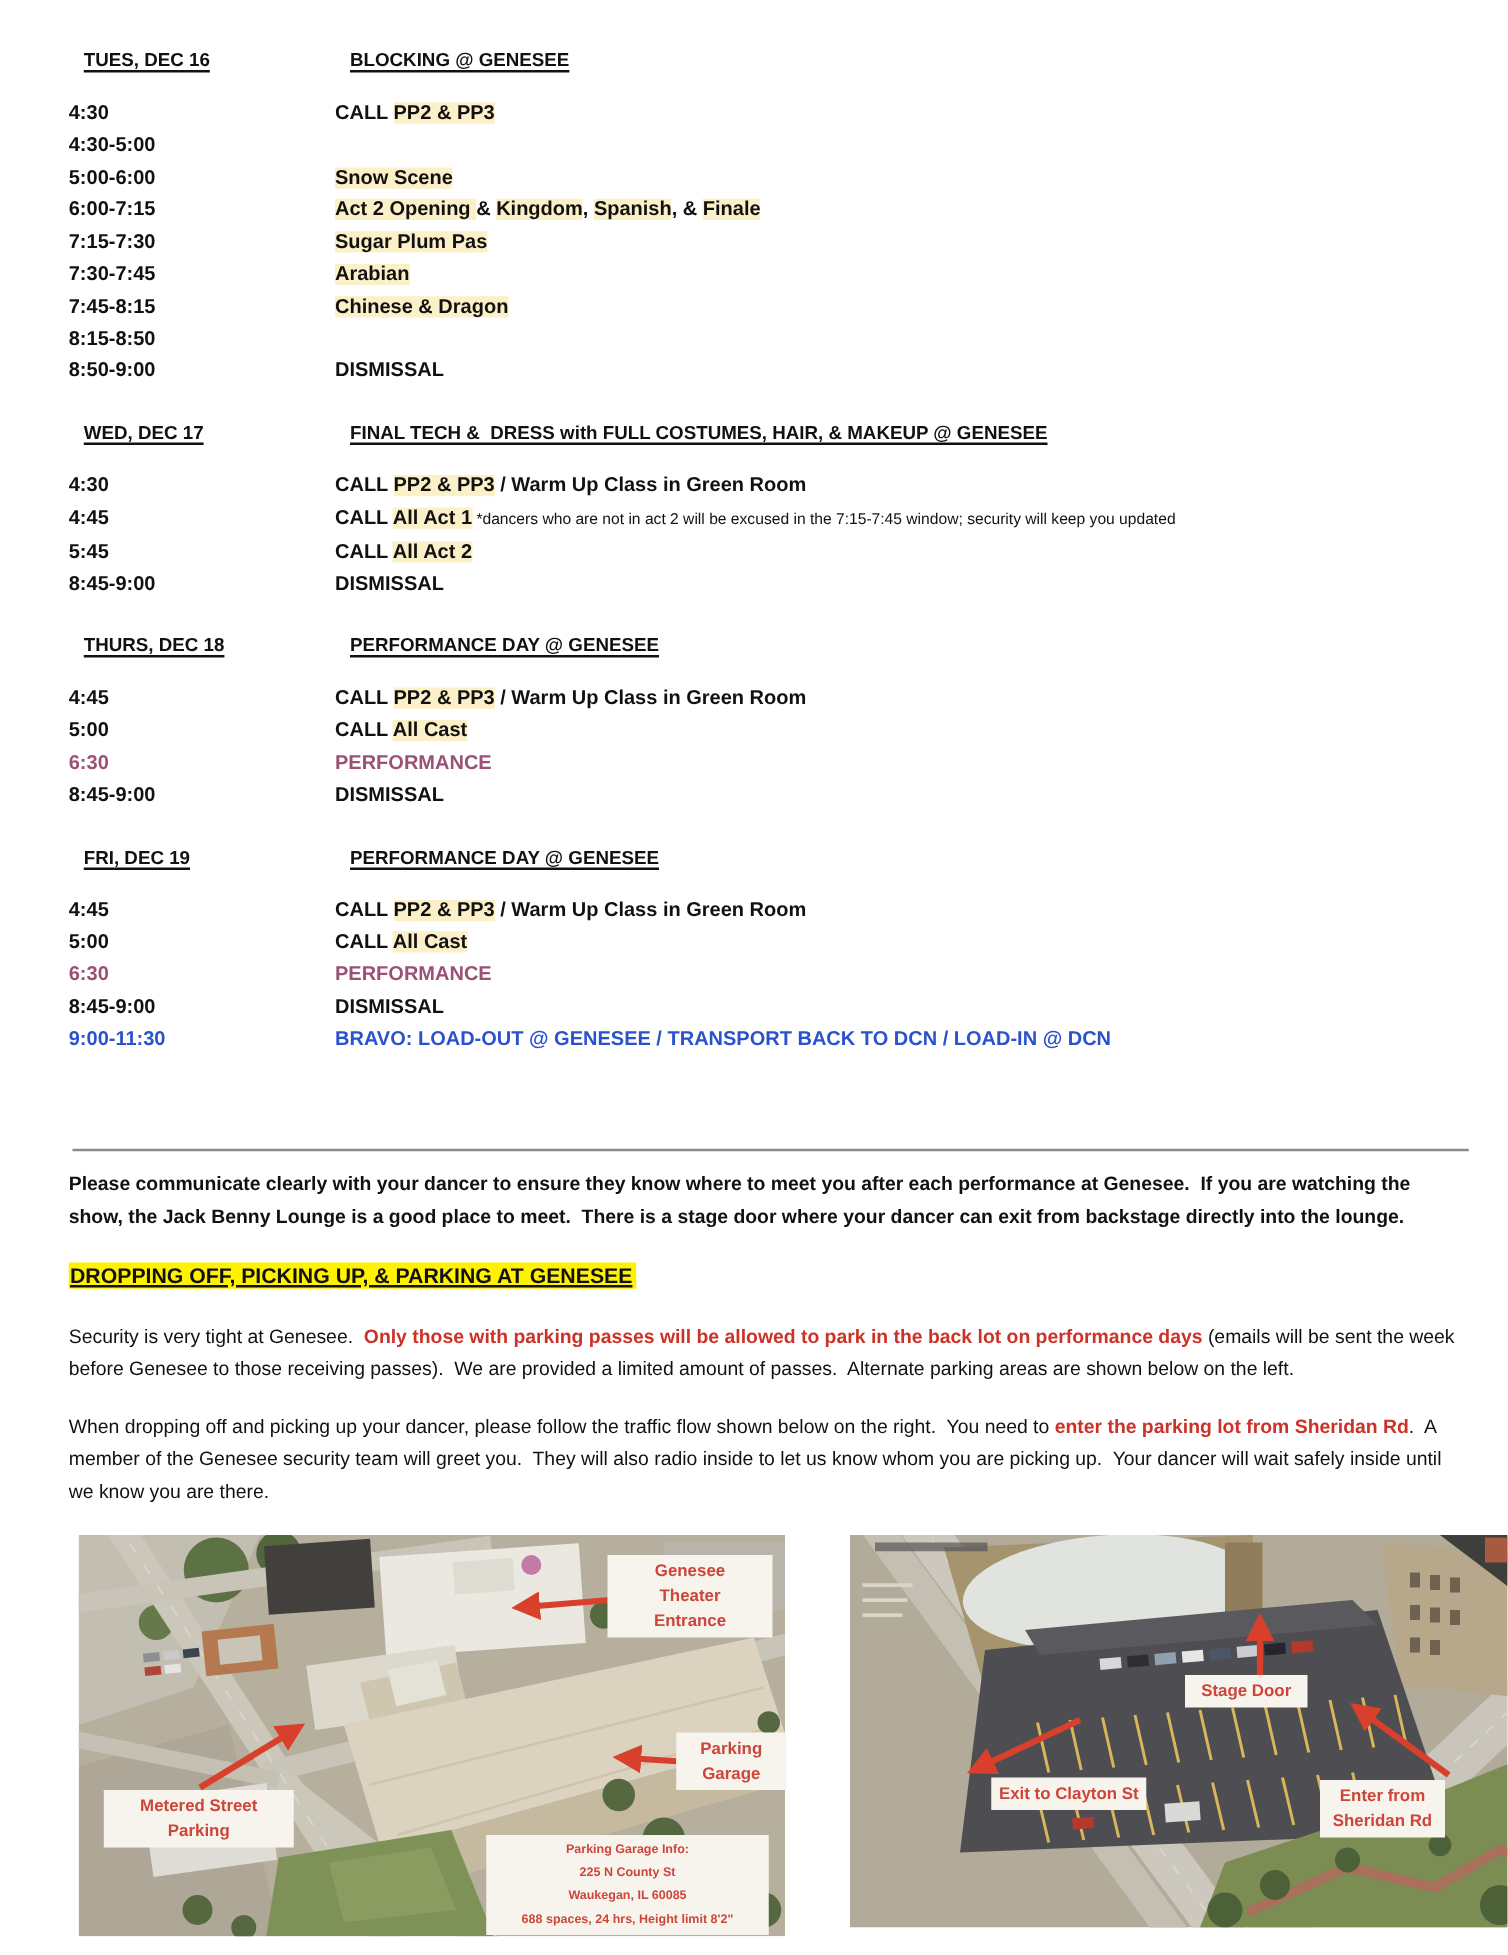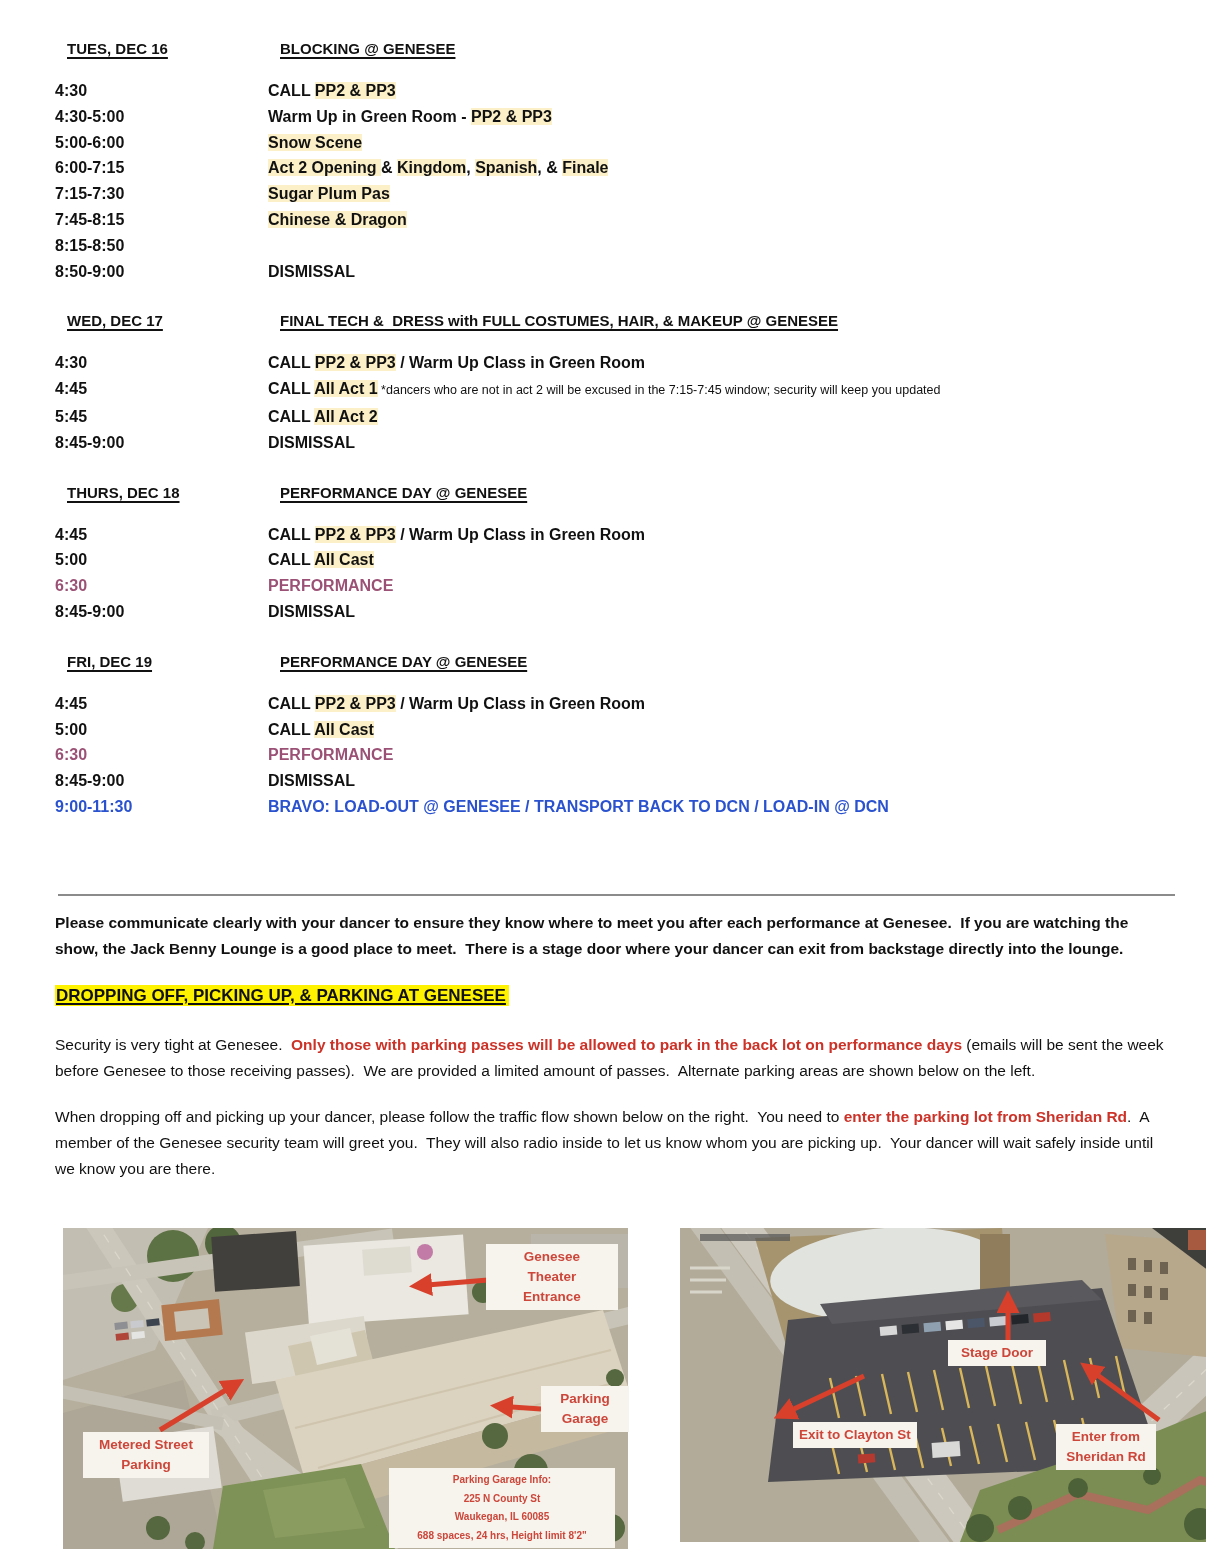--- a/index.html
+++ b/index.html
@@ -49,21 +49,21 @@
   .map{position:relative;margin:16px;padding:0;}
   .map svg{display:block;}
   .map .arrows{position:absolute;left:0;top:0;pointer-events:none;}
   .map-label{
     position:absolute;background:#f7f4ee;color:var(--map_red);
     font-weight:700;font-size:13.5px;line-height:20px;text-align:center;
     white-space:pre-line;padding:3px 5px;box-sizing:border-box;
   }
   #lbl-theater{left:423px;top:16px;width:132px;}
   #lbl-garage{left:478px;top:158px;width:88px;}
-  #lbl-metered{left:20px;top:204px;width:126px;}
+  #lbl-metered{left:20px;top:204px;width:152px;}
   #lbl-info{left:326px;top:240px;width:226px;font-size:10px;line-height:18.5px;}
   #lbl-stage{left:268px;top:112px;width:98px;}
   #lbl-exit{left:113px;top:194px;width:124px;}
   #lbl-enter{left:376px;top:196px;width:100px;}
 </style>
 </head>
 <body>
 
 <div class="page">
 
@@ -72,33 +72,36 @@
         <div class="day-head">
           <span class="u">TUES, DEC 16</span>
           <span class="u">BLOCKING @ GENESEE</span>
         </div>
         <div class="row">
           <span class="time">4:30</span>
           <span class="desc"><span>CALL </span><span class="hl">PP2 &amp; PP3</span></span>
         </div>
         <div class="row">
           <span class="time">4:30-5:00</span>
-          <span class="desc"><span>Warm Up in Green Room - </span><span class="hl">PP2 &amp; PP3</span></span>
         </div>
         <div class="row">
           <span class="time">5:00-6:00</span>
           <span class="desc"><span class="hl">Snow Scene</span></span>
         </div>
         <div class="row">
           <span class="time">6:00-7:15</span>
           <span class="desc"><span class="hl">Act 2 Opening </span><span>&amp; </span><span class="hl">Kingdom</span><span>, </span><span class="hl">Spanish</span><span>, &amp; </span><span class="hl">Finale</span></span>
         </div>
         <div class="row">
           <span class="time">7:15-7:30</span>
           <span class="desc"><span class="hl">Sugar Plum Pas</span></span>
+        </div>
+        <div class="row">
+          <span class="time">7:30-7:45</span>
+          <span class="desc"><span class="hl">Arabian</span></span>
         </div>
         <div class="row">
           <span class="time">7:45-8:15</span>
           <span class="desc"><span class="hl">Chinese &amp; Dragon</span></span>
         </div>
         <div class="row">
           <span class="time">8:15-8:50</span>
         </div>
         <div class="row">
           <span class="time">8:50-9:00</span>

